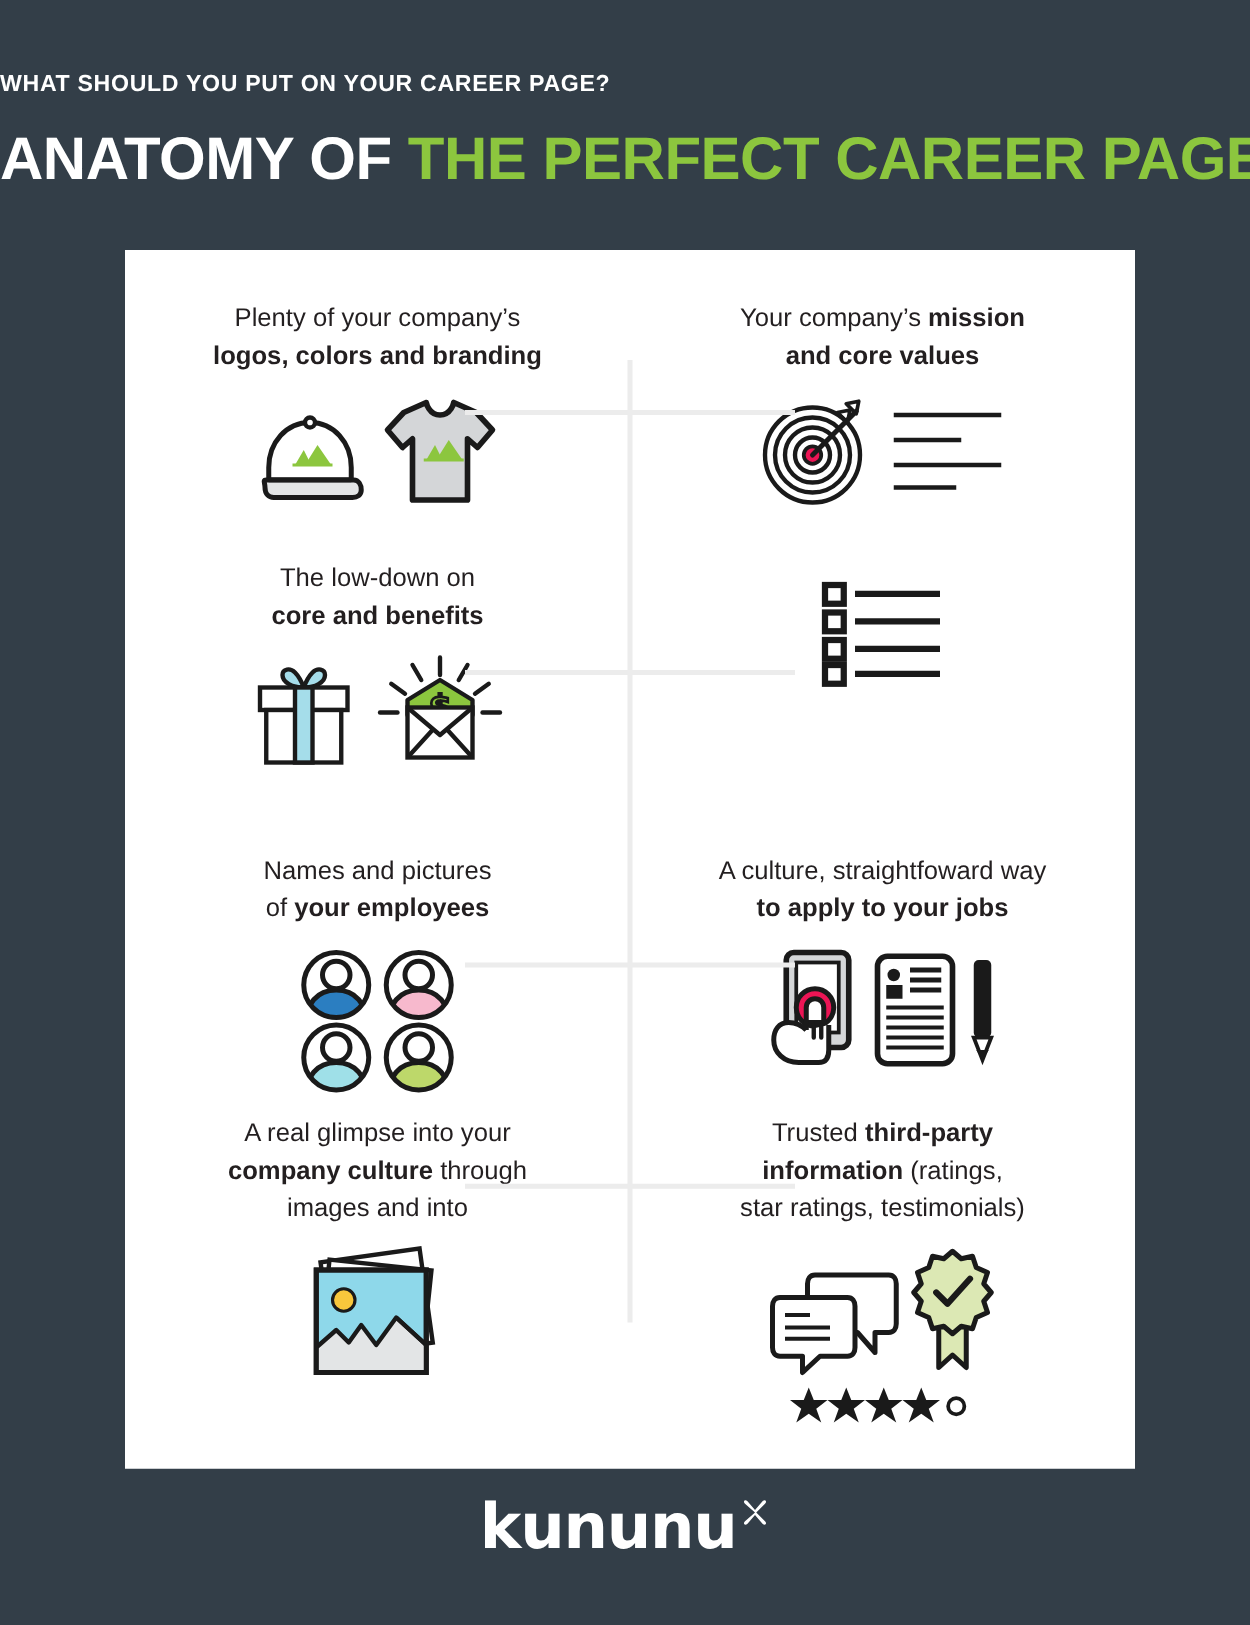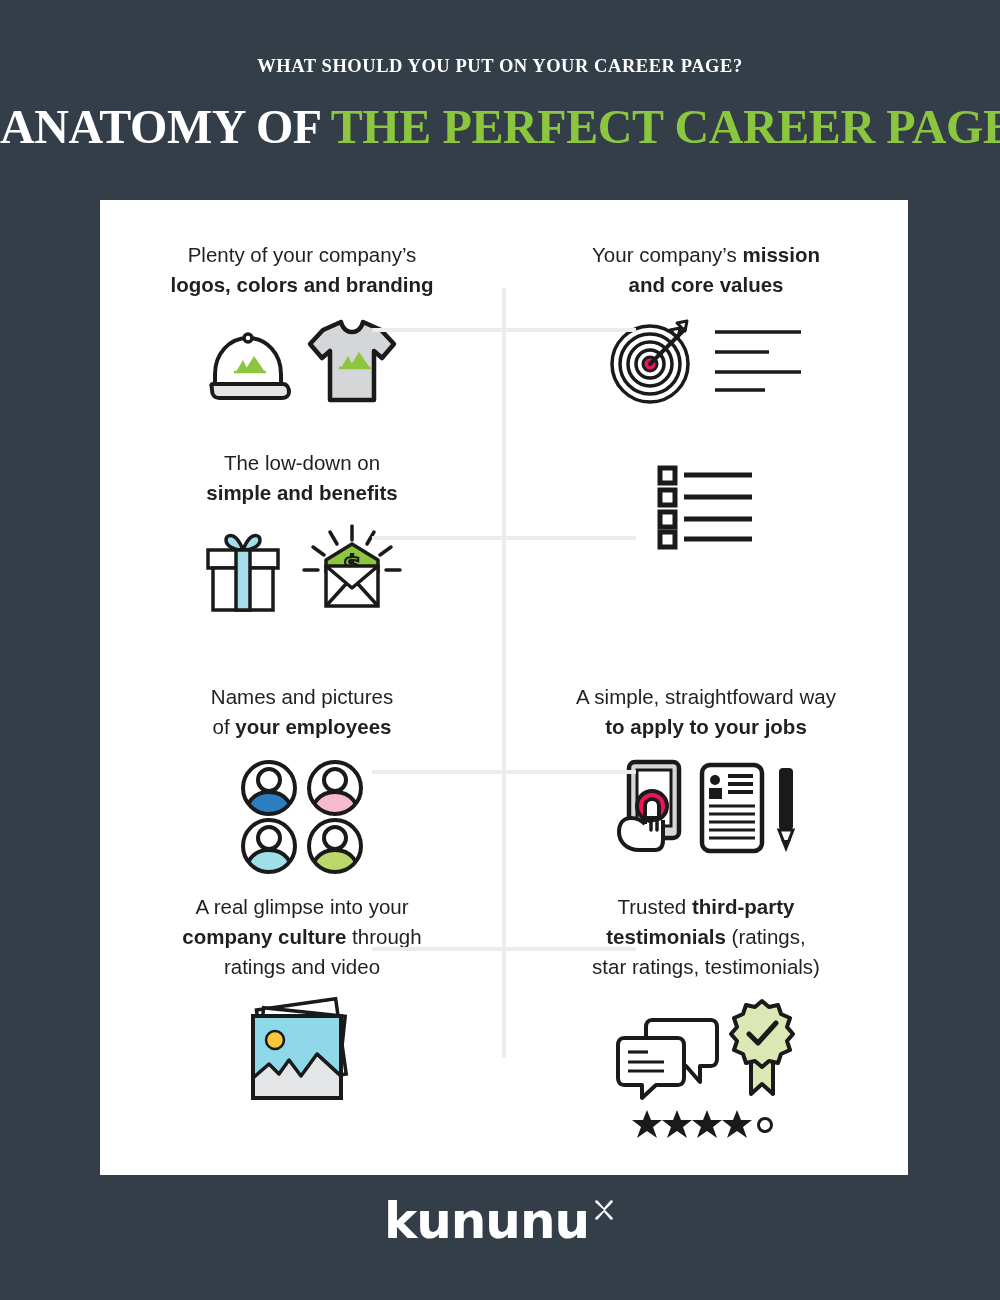--- a/index.html
+++ b/index.html
@@ -16,23 +16,21 @@
     width: 1000px;
     height: 1300px;
     background: #333e48;
     overflow: hidden;
   }
 
   
   .header {
     position: absolute;
     top: 0; left: 0; right: 0;
-    text-align: center;
     padding-top: 56px;
-    font-family: Liberation Serif, serif;
   }
   .kicker {
     color: #ffffff;
     font-size: 18.5px;
     font-weight: bold;
     letter-spacing: 0.55px;
     text-transform: uppercase;
   }
   .headline {
     margin-top: 22px;
@@ -211,21 +209,21 @@
         </div>
       </div>
 
       <div class="row r2">
         <div class="branch left"></div>
         <div class="branch right"></div>
 
         <div class="cell">
           <div class="caption">
             <span>The low-down on</span><br>
-            <b>simple and benefits</b>
+            <b>core and benefits</b>
           </div>
           <div class="icon-wrap" style="gap:18px">
 
             <svg width="82" height="86" viewBox="0 0 82 86">
               <path d="M41 22 C32 22 24 18 24 12 C24 7 30 6 34 10 C38 14 41 22 41 22 Z" fill="#a5ddea" stroke="#1a1a1a" stroke-width="3.5" stroke-linejoin="round"></path>
               <path d="M41 22 C50 22 58 18 58 12 C58 7 52 6 48 10 C44 14 41 22 41 22 Z" fill="#a5ddea" stroke="#1a1a1a" stroke-width="3.5" stroke-linejoin="round"></path>
               <rect x="6" y="22" width="70" height="18" fill="#ffffff" stroke="#1a1a1a" stroke-width="3.5"></rect>
               <rect x="11" y="40" width="60" height="42" fill="#ffffff" stroke="#1a1a1a" stroke-width="3.5"></rect>
               <rect x="34" y="22" width="14" height="60" fill="#a5ddea" stroke="#1a1a1a" stroke-width="3.5"></rect>
             </svg>
@@ -325,21 +323,21 @@
                 </g>
                 <circle cx="98" cy="88" r="26" fill="none" stroke="#1a1a1a" stroke-width="4"></circle>
                 <circle cx="98" cy="80" r="11" fill="#fff" stroke="#1a1a1a" stroke-width="4"></circle>
               </g>
             </svg>
           </div>
         </div>
 
         <div class="cell">
           <div class="caption">
-            <span>A simple, straightfoward way</span><br>
+            <span>A culture, straightfoward way</span><br>
             <b>to apply to your jobs</b>
           </div>
           <div class="icon-wrap" style="gap:10px">
 
             <svg width="74" height="96" viewBox="0 0 74 96">
               <rect x="14" y="4" width="50" height="76" rx="6" fill="#d4d6d8" stroke="#1a1a1a" stroke-width="4.5"></rect>
               <rect x="22" y="12" width="34" height="56" fill="#ffffff" stroke="#1a1a1a" stroke-width="3"></rect>
               <circle cx="37" cy="48" r="15" fill="#ec1555" stroke="#1a1a1a" stroke-width="4"></circle>
               <path d="M30 48 C30 44 33 41 37 41 C41 41 44 44 44 48 L44 60 L30 60 Z" fill="#ffffff" stroke="#1a1a1a" stroke-width="4" stroke-linejoin="round"></path>
               <path d="M30 58 L30 66 M30 66 C26 62 22 60 16 60 C8 60 4 66 4 74 C4 84 12 92 24 92 L40 92 C46 92 48 88 48 82 L48 62" fill="#ffffff" stroke="#1a1a1a" stroke-width="4" stroke-linejoin="round"></path>
@@ -374,21 +372,21 @@
       </div>
 
       <div class="row r4">
         <div class="branch left" style="top:55px"></div>
         <div class="branch right" style="top:55px"></div>
 
         <div class="cell">
           <div class="caption">
             <span>A real glimpse into your</span><br>
             <b>company culture</b><span> through</span><br>
-            <span>ratings and video</span>
+            <span>images and into</span>
           </div>
           <div class="icon-wrap">
             <svg width="118" height="112" viewBox="0 0 118 112">
               <g transform="rotate(-8 59 56)">
                 <rect x="20" y="6" width="80" height="76" fill="#ffffff" stroke="#1a1a1a" stroke-width="3.5"></rect>
               </g>
               <g transform="rotate(6 59 56)">
                 <rect x="16" y="14" width="82" height="80" fill="#ffffff" stroke="#1a1a1a" stroke-width="3.5"></rect>
               </g>
               <g>
@@ -403,21 +401,21 @@
                 </g>
                 <rect x="10" y="18" width="88" height="82" fill="none" stroke="#1a1a1a" stroke-width="4"></rect>
               </g>
             </svg>
           </div>
         </div>
 
         <div class="cell">
           <div class="caption">
             <span>Trusted </span><b>third-party</b><br>
-            <b>testimonials</b><span> (ratings,</span><br>
+            <b>information</b><span> (ratings,</span><br>
             <span>star ratings, testimonials)</span>
           </div>
           <div class="icon-wrap" style="gap:6px">
             <svg width="105" height="84" viewBox="0 0 105 84">
               <path d="M36 6 L95 6 C99 6 101 9 101 13 L101 45 C101 49 99 52 95 52 L84 52 L84 68 L70 52 L36 52
                        C32 52 30 49 30 45 L30 13 C30 9 32 6 36 6 Z" fill="#ffffff" stroke="#1a1a1a" stroke-width="4" stroke-linejoin="round"></path>
               <path d="M8 24 L62 24 C66 24 68 27 68 31 L68 64 C68 68 66 71 62 71 L40 71 L26 84 L26 71 L8 71
                        C4 71 2 68 2 64 L2 31 C2 27 4 24 8 24 Z" fill="#ffffff" stroke="#1a1a1a" stroke-width="4" stroke-linejoin="round"></path>
               <g stroke="#1a1a1a" stroke-width="3.2">
                 <line x1="12" y1="38" x2="32" y2="38"></line>

